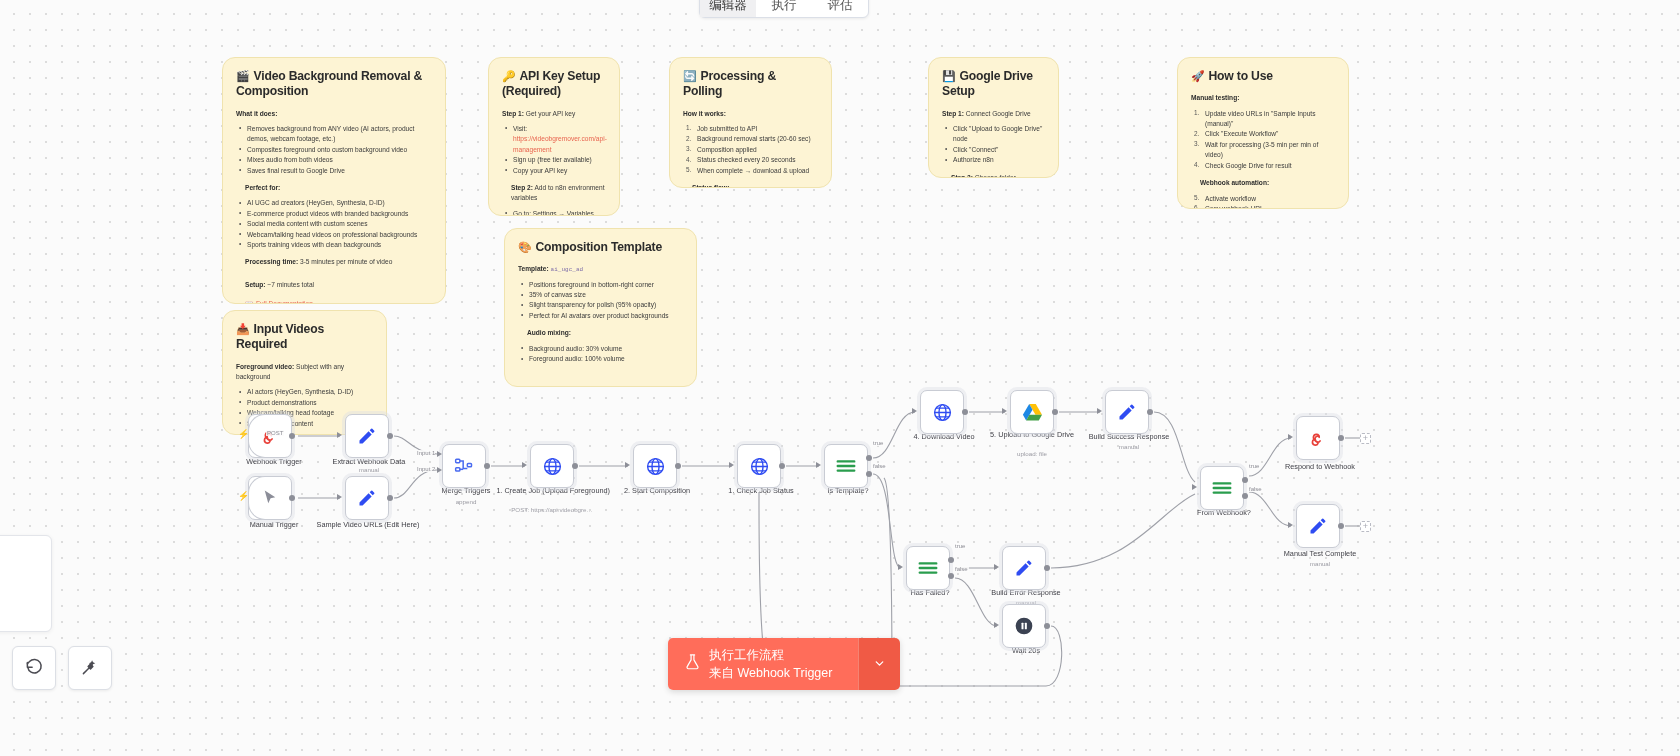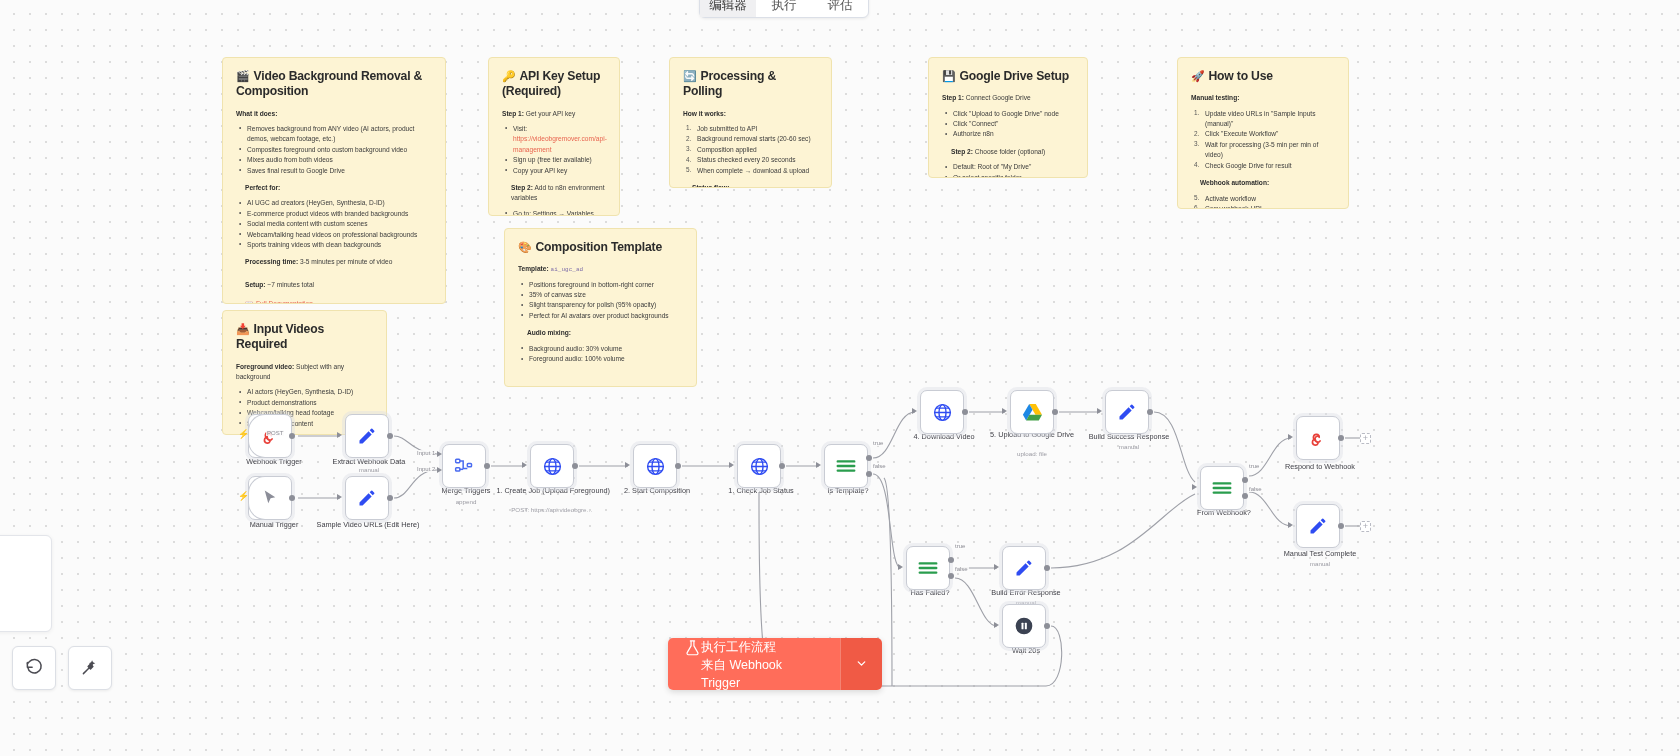--- a/index.html
+++ b/index.html
@@ -41,21 +41,21 @@
     height: 100%;
     display:flex; align-items:flex-end; justify-content:center;
     border-radius: 5px 0 0 0;
   }
 
   
   .sticky {
     position: absolute;
     background: #fdf4d4;
     border: 1px solid #f0e3ae;
-    border-radius: 4px;
+    border-radius: 13px;
     padding: 11px 13px 12px 13px;
     overflow: hidden;
     font-size: 6.6px;
     line-height: 1.58;
     color: #3b3b3b;
   }
   .sticky h3 {
     font-size: 12.2px;
     font-weight: 700;
     color: #2b2b2b;
@@ -85,21 +85,21 @@
   }
   .sticky .gap { height: 7px; }
   .doclink { display:flex; align-items:center; gap:3px; margin-top: 9px;}
 
   
   #sticky-overview   { left: 222px; top: 57px;  width: 224px; height: 247px; }
   #sticky-input      { left: 222px; top: 310px; width: 165px; height: 125px; z-index: 3;}
   #sticky-apikey     { left: 488px; top: 57px;  width: 132px; height: 159px; }
   #sticky-template   { left: 504px; top: 228px; width: 193px; height: 159px; }
   #sticky-processing { left: 669px; top: 57px;  width: 163px; height: 131px; }
-  #sticky-gdrive     { left: 928px; top: 57px;  width: 160px; height: 121px; }
+  #sticky-gdrive     { left: 928px; top: 57px;  width: 131px; height: 121px; }
   #sticky-howto      { left: 1177px;top: 57px;  width: 172px; height: 152px; }
 
   
   .node {
     position: absolute;
     width: 44px; height: 44px;
     background: #fff;
     border: 1px solid #c9ccd4;
     border-radius: 7px;
     display: flex; align-items: center; justify-content: center;
@@ -168,22 +168,22 @@
 
   
   .exec {
     position: absolute; left: 668px; top: 638px;
     height: 52px; display: flex; z-index: 30;
     border-radius: 5px; overflow: hidden;
     box-shadow: 0 2px 6px rgba(0,0,0,.14);
   }
   .exec .main {
     background: #ff6d5a; color: #fff;
-    display:flex; align-items:flex-start; 
-    padding: 0 16px 0 16px; width: 172px;
+    display:flex; align-items:center; gap: 8px;
+    padding: 0 16px 0 16px; width: 190px;
   }
   .exec .main .txt { font-size: 12.5px; line-height: 1.45; }
   .exec .caret {
     width: 42px; background: #f05a45; color:#fff;
     display:flex;align-items:center;justify-content:center;
     border-left: 1px solid rgba(255,255,255,.25);
     font-size: 11px;
   }
 
   

